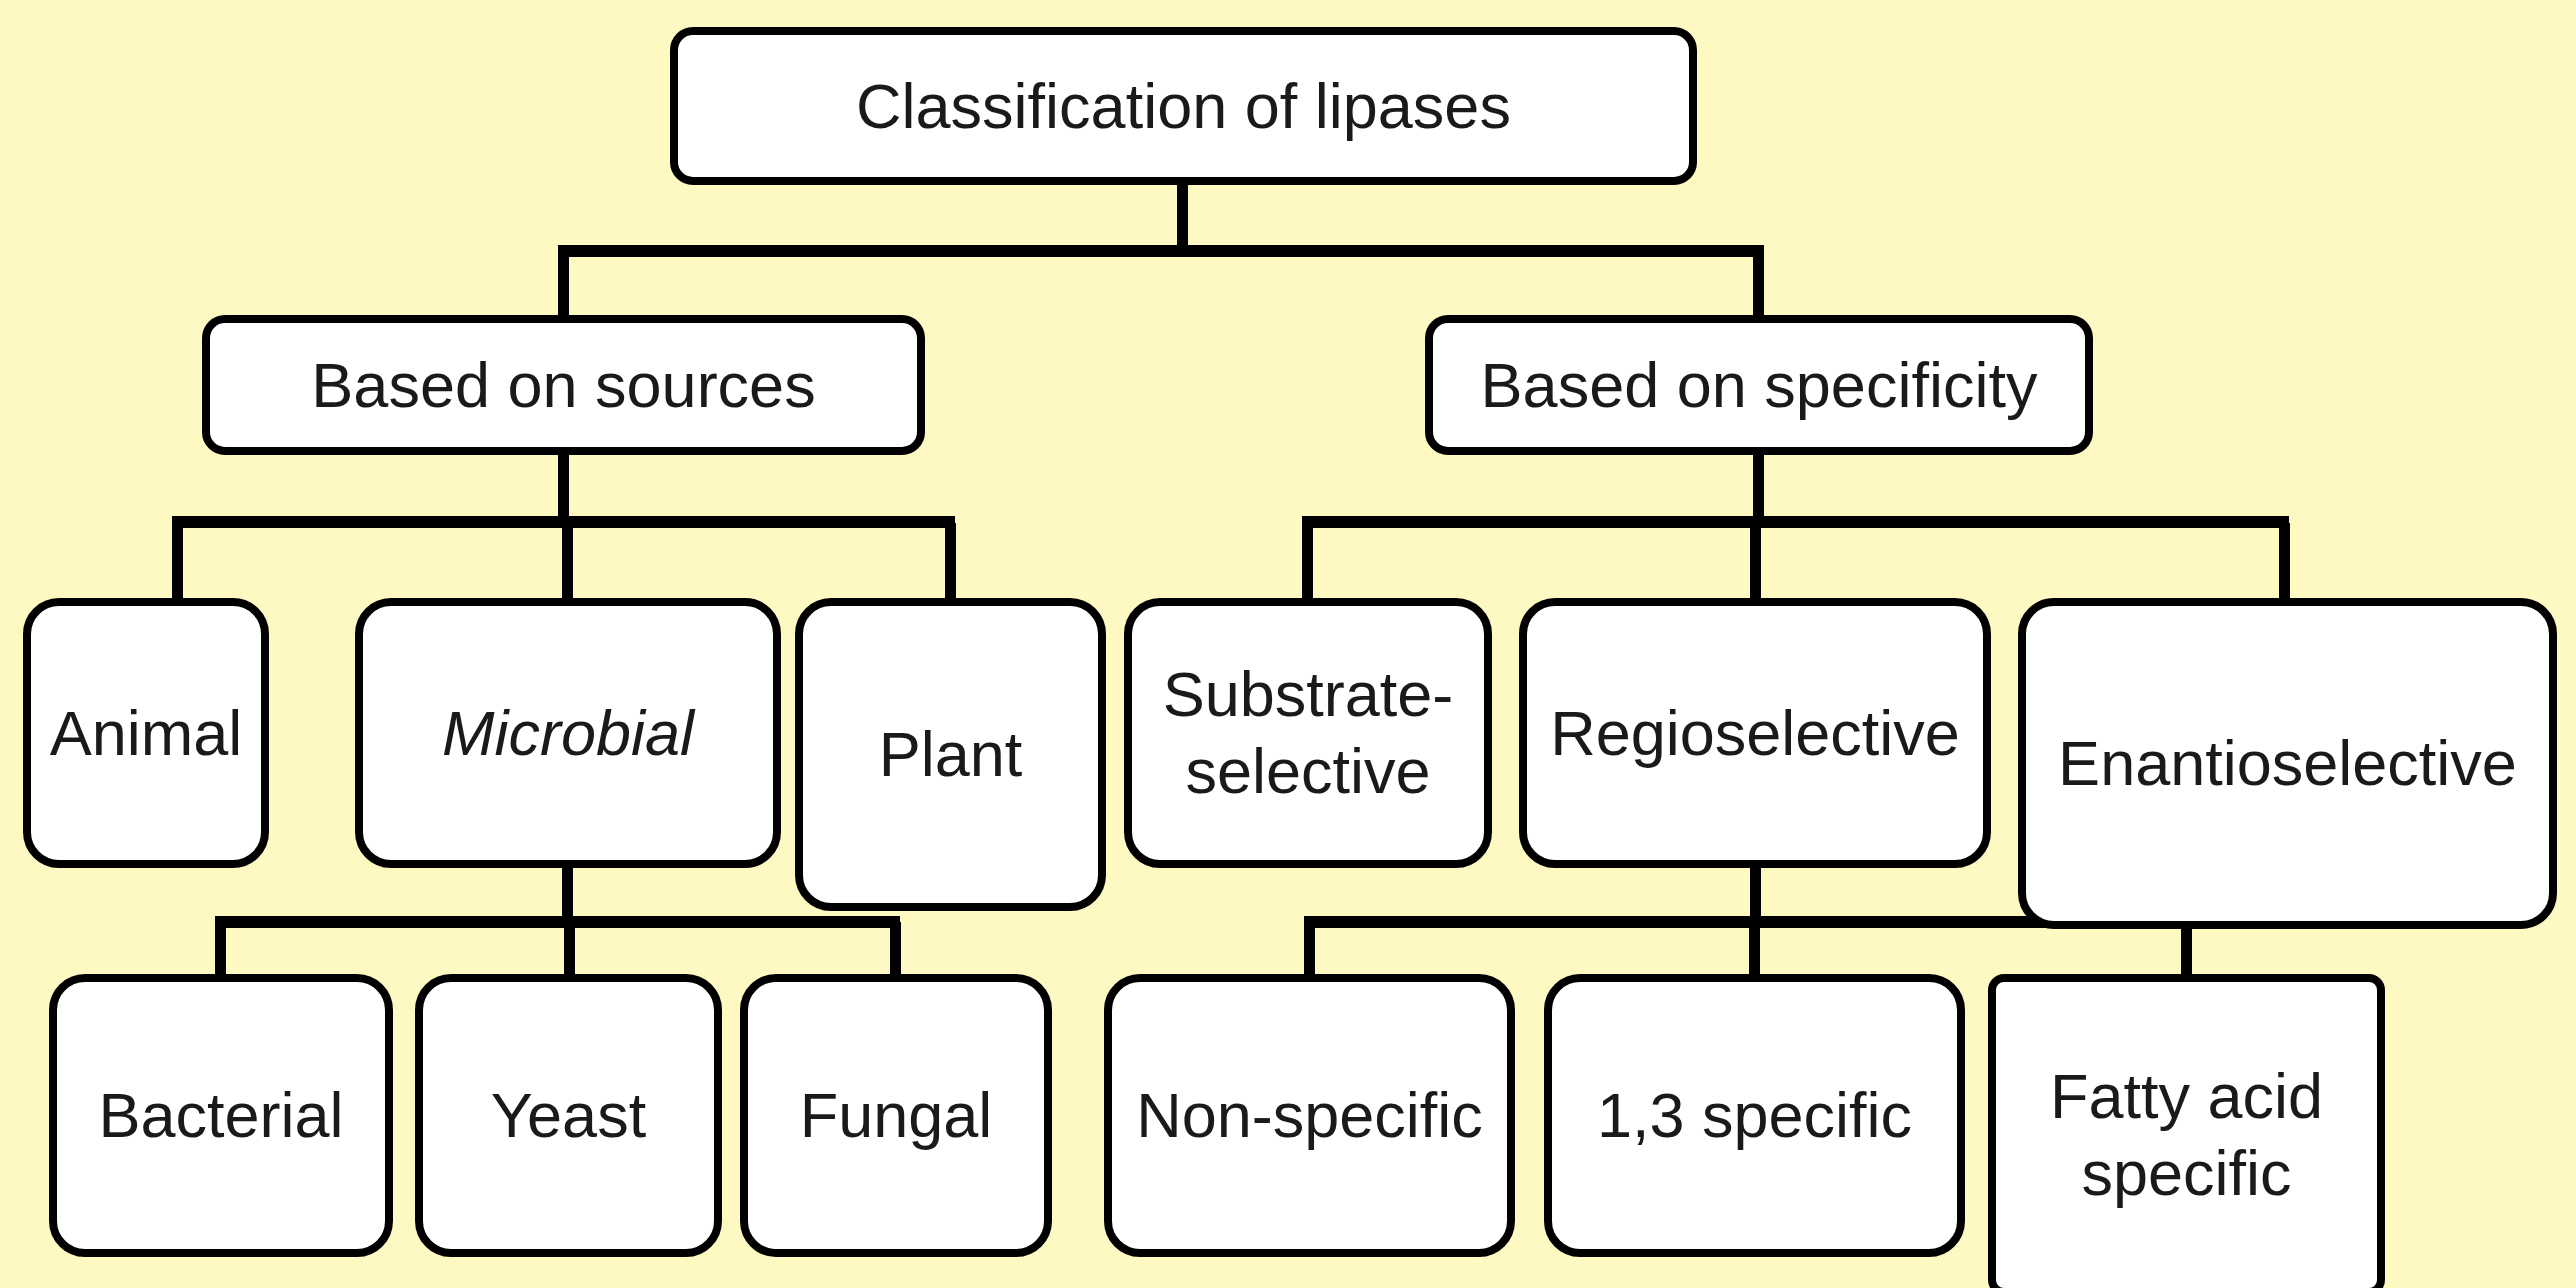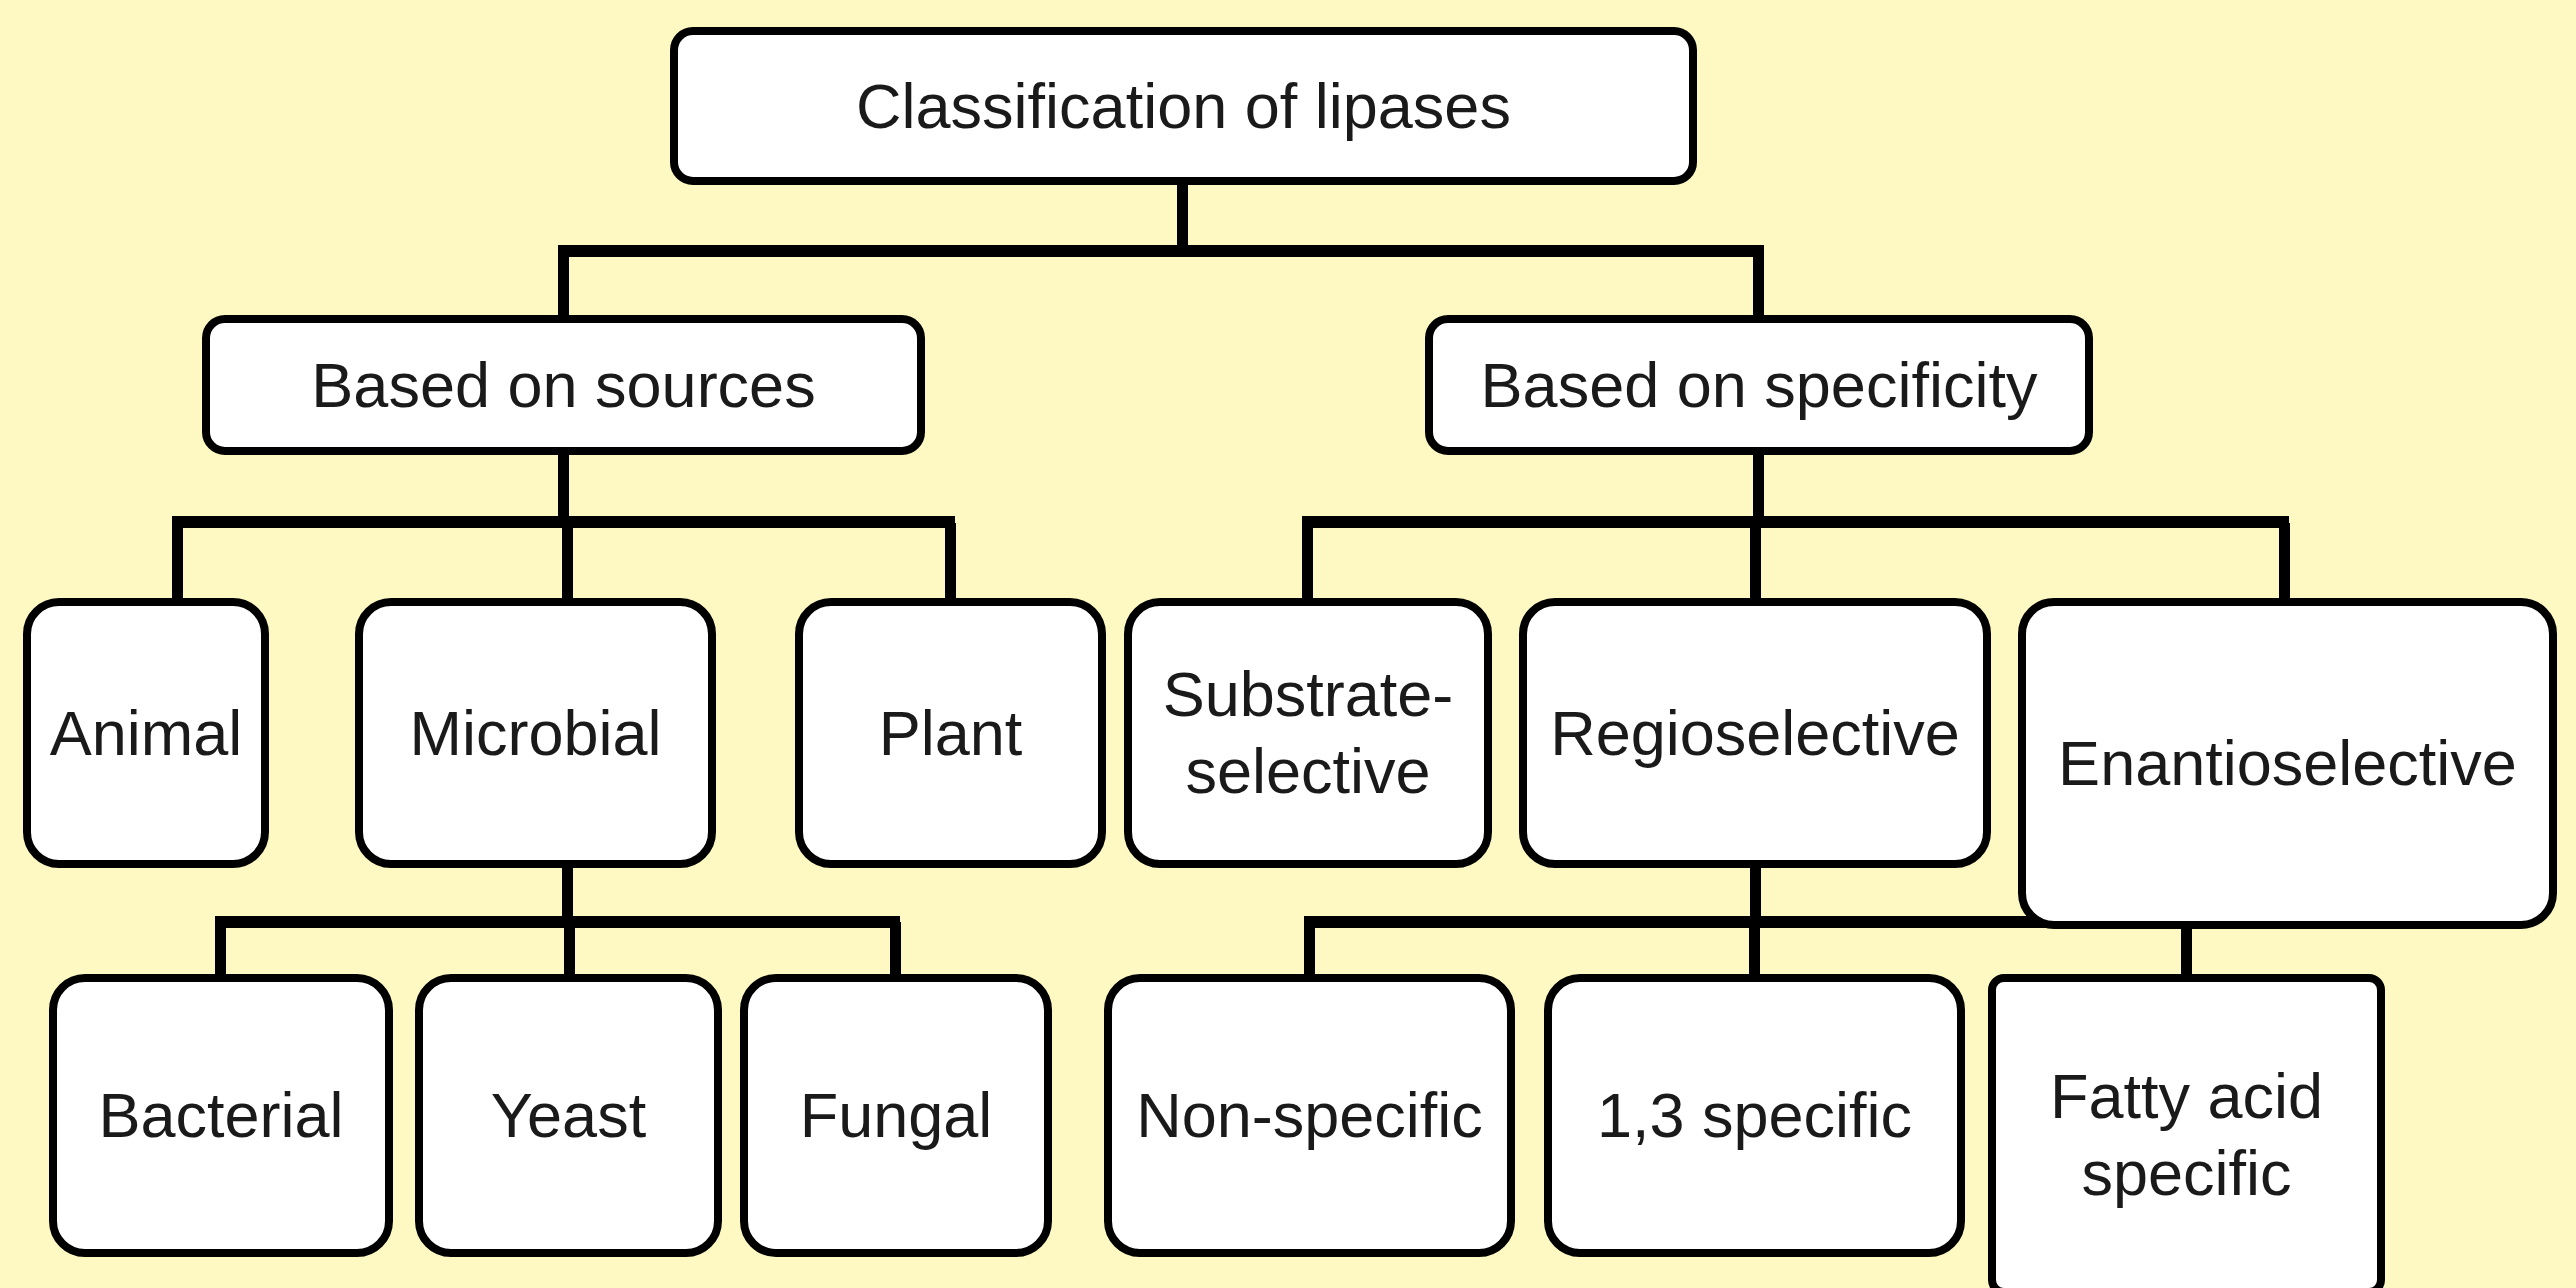--- a/index.html
+++ b/index.html
@@ -34,22 +34,22 @@
   }
   .node .lbl { display: block; }
   
   .n-root, .n-sources, .n-specificity { border-radius: 23px; }
 
   .n-root        { left:  670px; top:   27px; width: 1027px; height: 158px; }
   .n-sources     { left:  202px; top:  315px; width:  723px; height: 140px; }
   .n-specificity { left: 1425px; top:  315px; width:  668px; height: 140px; }
 
   .n-animal      { left:   23px; top:  598px; width:  246px; height: 270px; }
-  .n-microbial   { left:  355px; top:  598px; width:  361px; height: 270px; }
-  .n-plant       { left:  795px; top:  598px; width:  311px; height: 270px; align-items: center; }
+  .n-microbial   { left:  355px; top:  598px; width:  426px; height: 270px; font-style: italic; }
+  .n-plant       { left:  795px; top:  598px; width:  311px; height: 313px; align-items: center; }
   .n-substrate   { left: 1124px; top:  598px; width:  368px; height: 270px; }
   .n-regio       { left: 1519px; top:  598px; width:  472px; height: 270px; }
   .n-enantio     { left: 2018px; top:  598px; width:  539px; height: 331px; }
 
   .n-bacterial   { left:   49px; top: 974px; width:  344px; height: 283px; }
   .n-yeast       { left:  415px; top: 974px; width:  307px; height: 283px; }
   .n-fungal      { left:  740px; top: 974px; width:  312px; height: 283px; }
   .n-nonspecific { left: 1104px; top: 974px; width:  411px; height: 283px; }
   .n-13specific  { left: 1544px; top: 974px; width:  421px; height: 283px; }
   .n-fattyacid   { left: 1988px; top: 974px; width:  397px; height: 322px; border-radius: 16px; }

